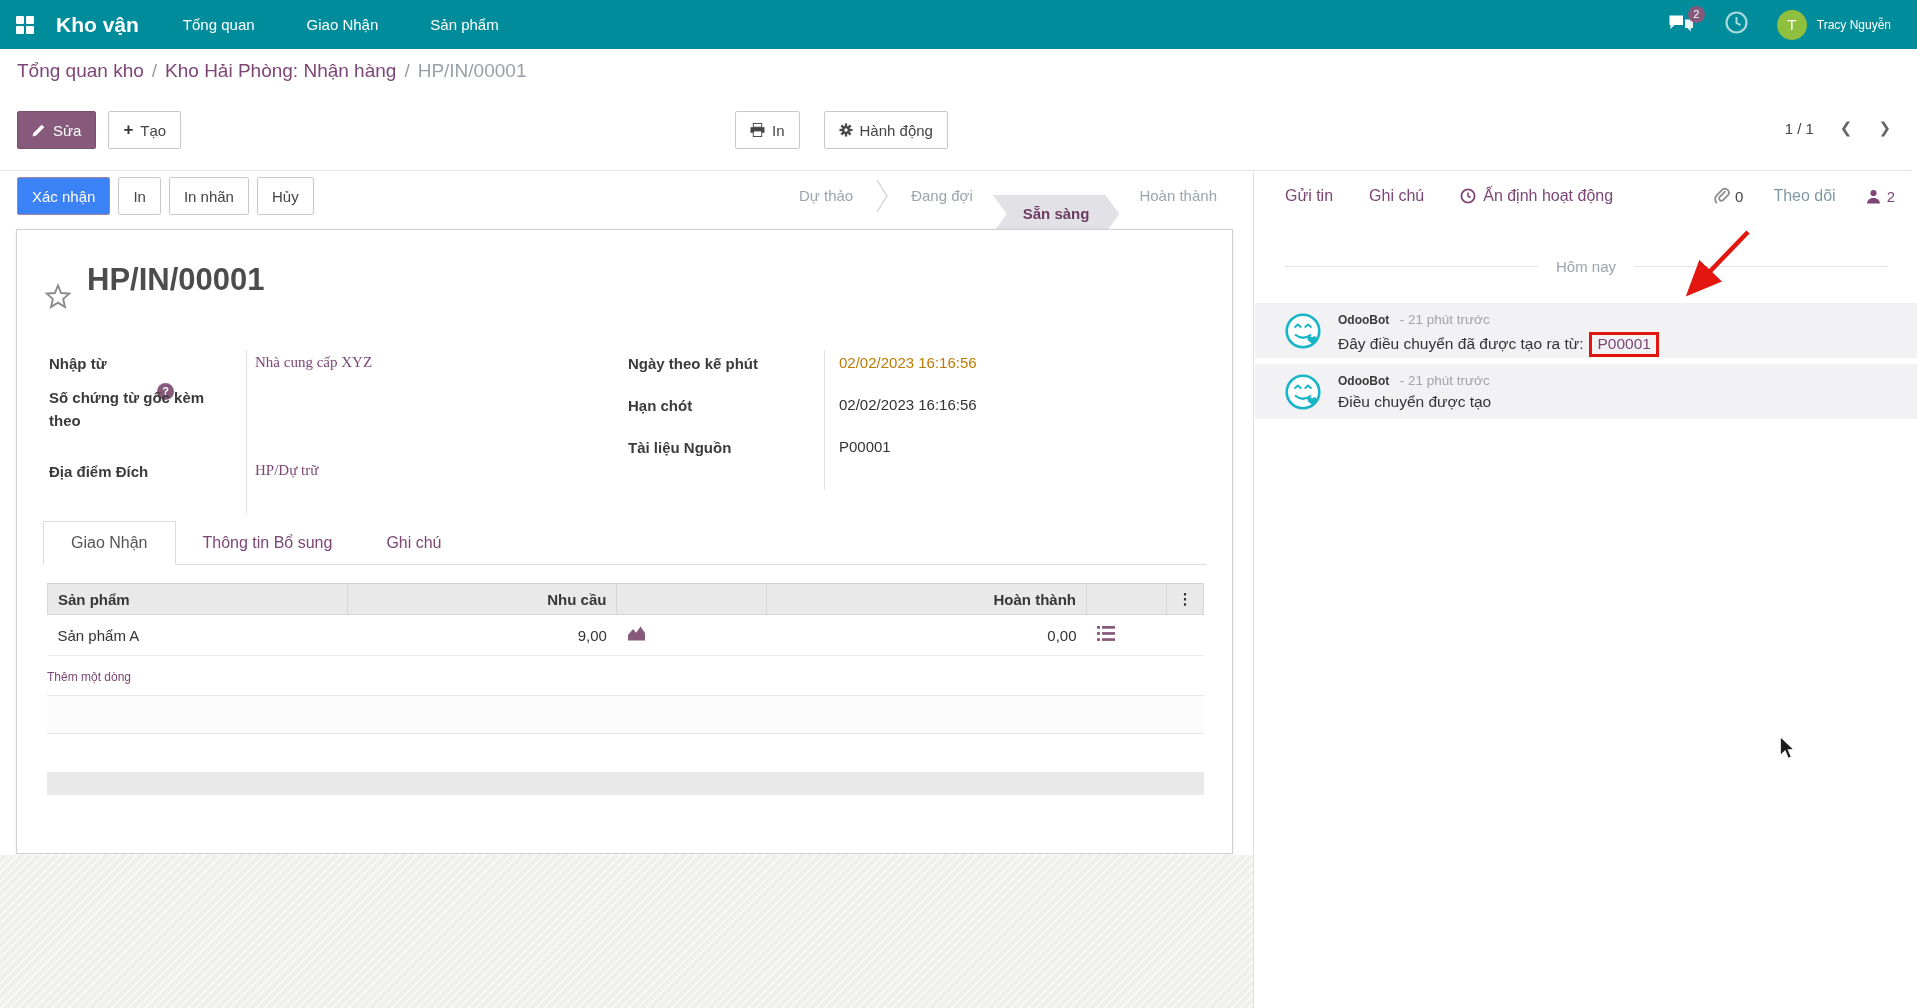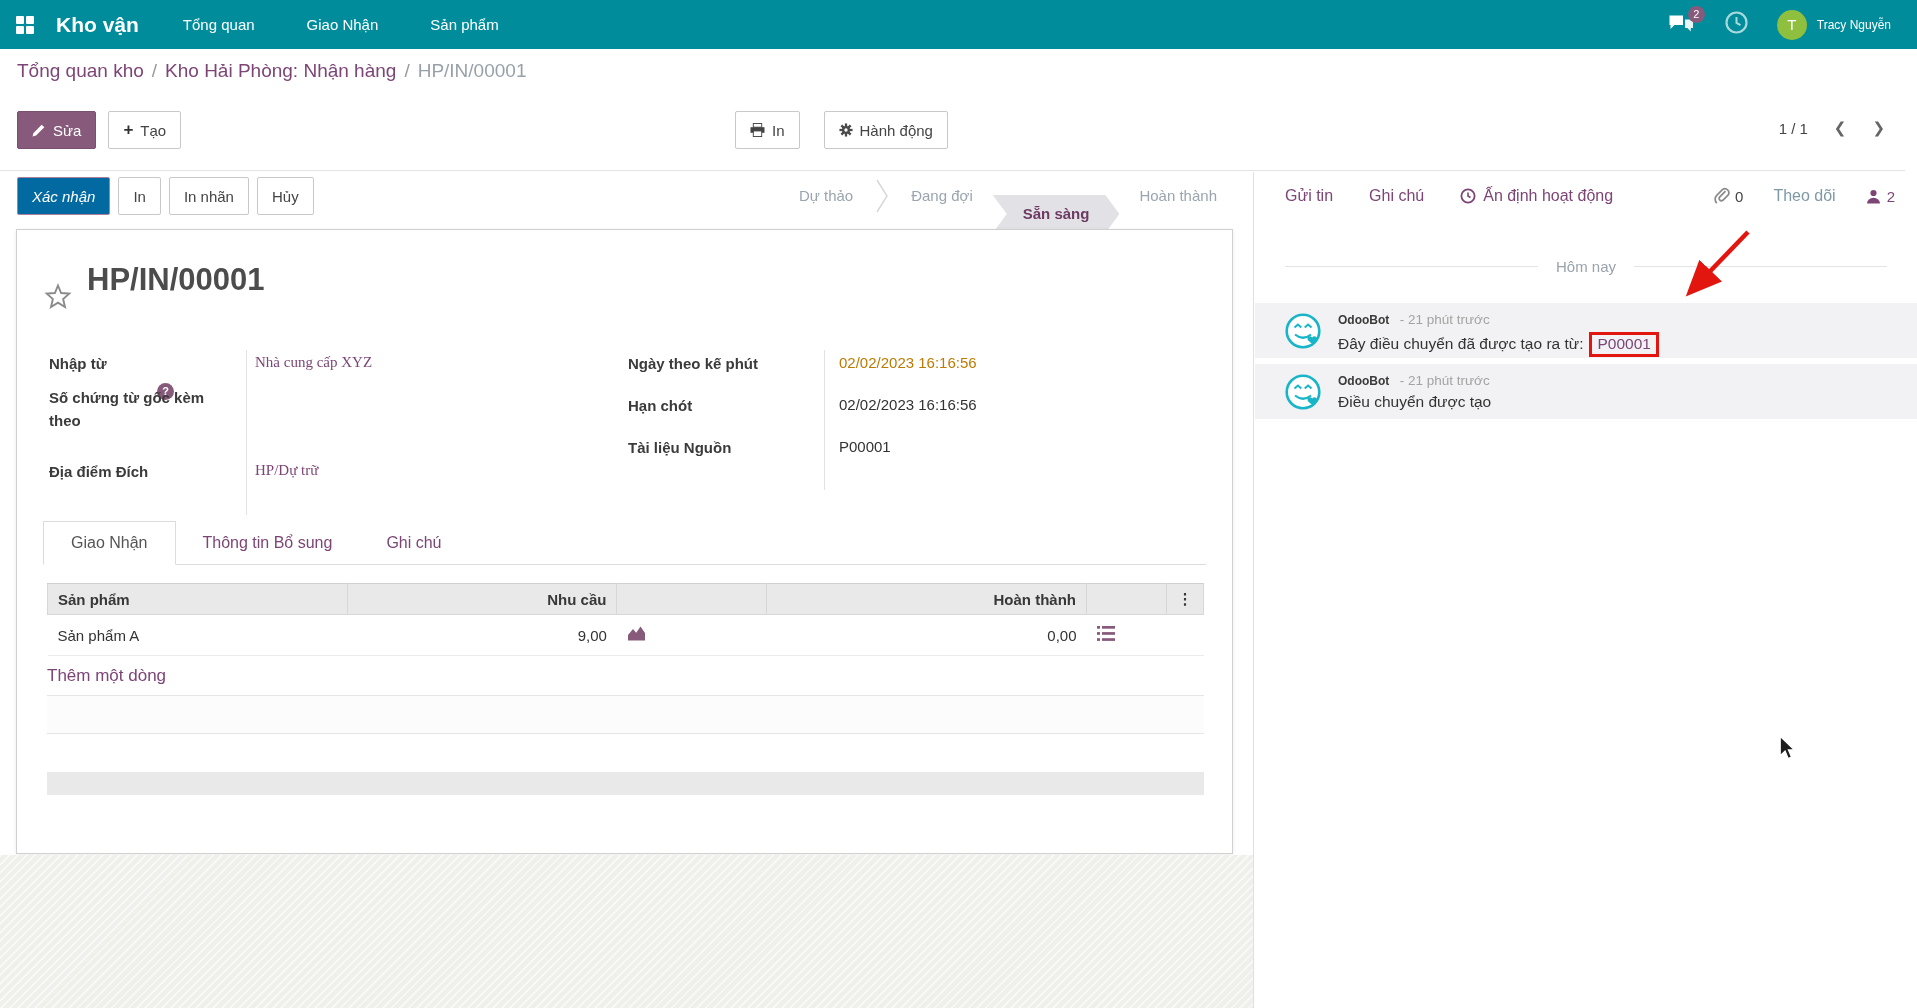--- a/index.html
+++ b/index.html
@@ -19,21 +19,21 @@
   .chat-wrap { position: relative; width: 28px; height: 24px; }
   .nav-badge { position: absolute; top: -7px; right: -9px; background: #875a7b; color: #fff;
                border-radius: 50%; width: 17px; height: 17px; font-size: 11px;
                display: flex; align-items: center; justify-content: center; }
   .user-block { display: flex; align-items: center; gap: 10px; }
   .avatar { width: 30px; height: 30px; border-radius: 50%; background: #8fbf3f; color: #fff;
             display: flex; align-items: center; justify-content: center; font-size: 15px; }
   .user-name { font-size: 12px; }
 
   
-  .control-panel { position: absolute; top: 49px; left: 0; right: 12px; height: 122px;
+  .control-panel { position: absolute; top: 49px; left: 0; right: 6px; height: 122px;
                    background: #fff; border-bottom: 1px solid #e3e3e3; }
   .breadcrumb { position: absolute; top: 11px; left: 17px; font-size: 19px; color: #888; }
   .breadcrumb a { color: #7c4576; text-decoration: none; cursor: pointer; }
   .bc-sep { color: #9a9a9a; margin: 0 8px; }
   .bc-last { color: #98a1a9; }
   .btn { display: inline-flex; align-items: center; gap: 7px; height: 38px; padding: 0 14px;
          font-size: 15px; background: #fff; border: 1px solid #c9c9c9; color: #444;
          border-radius: 2px; cursor: pointer; font-family: inherit; }
   .btn-primary { background: #875a7b; border-color: #7a5070; color: #fff; }
   .left-btns { position: absolute; top: 62px; left: 17px; display: flex; gap: 12px; }
@@ -42,21 +42,21 @@
   .pager { position: absolute; top: 70px; right: 20px; display: flex; align-items: center; gap: 26px;
            font-size: 15px; color: #444; }
   .pager-chev { color: #666; font-size: 15px; cursor: pointer; }
 
   
   .form-area { position: absolute; top: 172px; left: 0; width: 1254px; bottom: 0;
                background: #fff; border-right: 1px solid #e0e0e0; }
   .statusbar-row { position: absolute; top: 4px; left: 17px; right: 16px; height: 40px;
                    display: flex; align-items: center; }
   .sb-buttons { display: flex; gap: 8px; }
-  .btn-status-primary { background: #0369a1; border: 1px solid #a97f9e; color: #fff; font-style: italic; }
+  .btn-status-primary { background: #3b82f6; border: 1px solid #a97f9e; color: #fff; }
   .pipeline { margin-left: auto; display: flex; align-items: center; height: 38px; }
   .state { padding: 0 20px; font-size: 15px; color: #9aa5af; line-height: 38px; cursor: default; }
   .state.active { background: #e2e2e6; color: #6d3a62; font-weight: bold; padding: 0 30px;
                   clip-path: polygon(0 0, calc(100% - 14px) 0, 100% 50%, calc(100% - 14px) 100%, 0 100%, 14px 50%); margin-top: 36px; }
   .chev-sep { margin: 0 2px; }
 
   
   .sheet { position: absolute; top: 57px; left: 16px; width: 1217px; height: 625px;
            background: #fff; border: 1px solid #d0d0d0; box-shadow: 0 1px 4px rgba(0,0,0,.08); }
   .below-sheet { position: absolute; top: 683px; left: 0; right: 0; bottom: 0;
@@ -83,21 +83,21 @@
 
   
   .otable { position: absolute; top: 353px; left: 30px; width: 1157px; border-collapse: collapse; font-size: 15px; }
   .otable th { background: #e9e9e9; border: 1px solid #d7d7d7; border-top-color: #cfcfcf;
                font-weight: bold; color: #383838; height: 31px; padding: 0 10px; text-align: left; }
   .otable th.num, .otable td.num { text-align: right; }
   .otable td { height: 41px; padding: 0 10px; color: #333; border-bottom: 1px solid #ebebeb; }
   .kebab { color: #555; font-weight: bold; font-size: 15px; text-align: center !important; cursor: pointer; }
   .add-line-row { position: absolute; top: 425px; left: 30px; width: 1157px; height: 41px; line-height: 41px;
                   border-bottom: 1px solid #e6e6e6; }
-  .add-line { color: #7c4576; font-size: 17px; cursor: pointer; }
+  .add-line { color: #7c4576; font-size: 12px; cursor: pointer; }
   .empty-row { position: absolute; top: 466px; left: 30px; width: 1157px; height: 38px;
                background: #fcfcfc; border-bottom: 1px solid #e6e6e6; }
   .tfoot-bar { position: absolute; top: 542px; left: 30px; width: 1157px; height: 23px; background: #e9e9e9; }
 
   
   .chatter { position: absolute; top: 172px; left: 1255px; right: 0; bottom: 0; background: #fff; }
   .chatter-topbar { position: absolute; top: 4px; left: 30px; right: 22px; height: 40px;
                     display: flex; align-items: center; font-size: 16px; }
   .ct-left { display: flex; align-items: center; gap: 36px; }
   .ct-link { color: #7c4576; cursor: pointer; display: flex; align-items: center; gap: 7px; }

